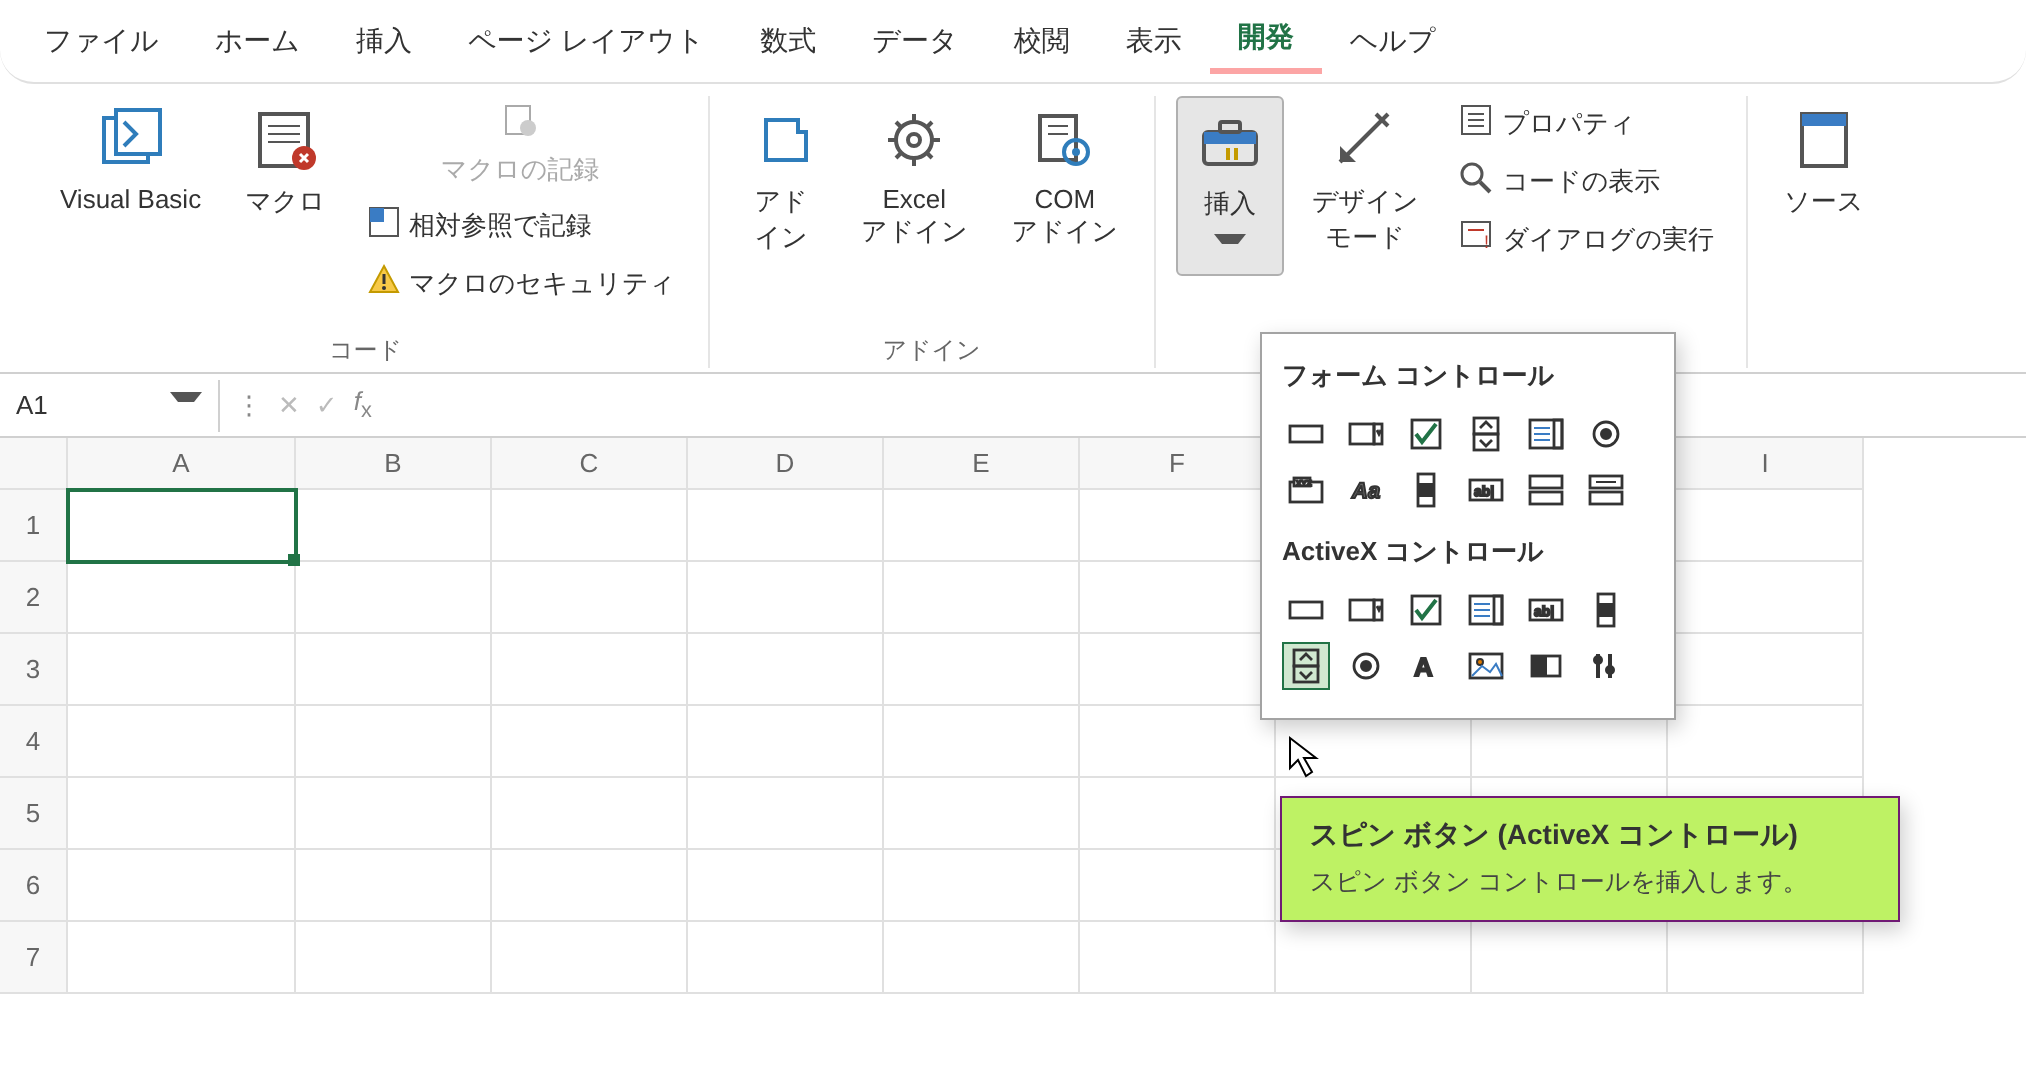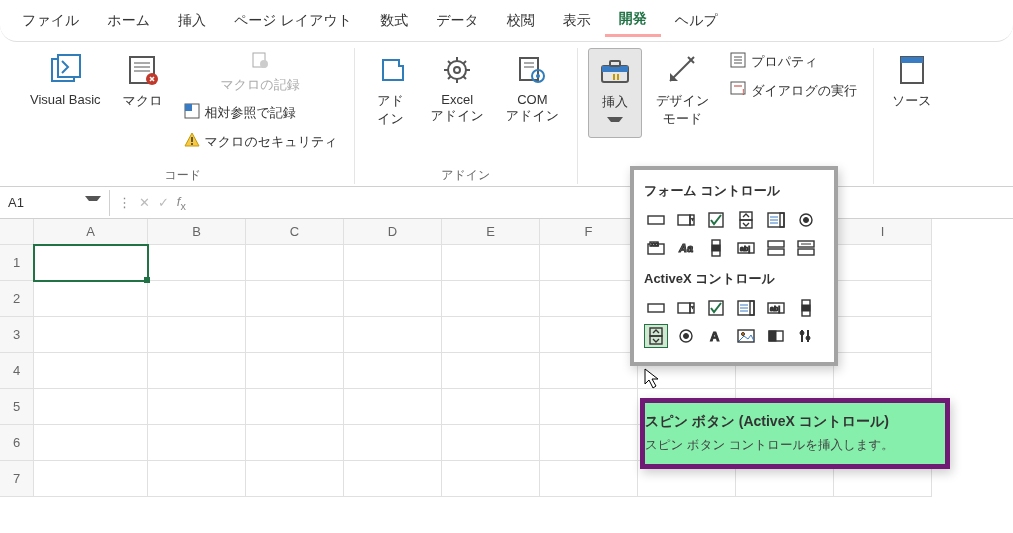--- a/index.html
+++ b/index.html
@@ -24,26 +24,26 @@
   .grid-area { display: flex; }
   .row-headers { display: flex; flex-direction: column; }
   .row-headers div { width: 34px; height: 36px; border: 1px solid #e0e0e0; border-top: none; border-left: none; display: flex; align-items: center; justify-content: center; color: #666; background:#f7f7f7; }
   .col-headers { display: flex; }
   .col-headers div { height: 26px; border: 1px solid #e0e0e0; border-top:none; border-left:none; display:flex; align-items:center; justify-content:center; color:#666; background:#f7f7f7; }
   .cells { position: relative; }
   .cells-row { display: flex; }
   .cells-row div { height: 36px; border: 1px solid #e0e0e0; border-top:none; border-left:none; }
   .cell-selected { outline: 2px solid #217346; outline-offset: -1px; position: relative; }
   .cell-selected::after { content: ""; position:absolute; right:-3px; bottom:-3px; width:6px; height:6px; background:#217346; }
-  .dropdown { position: absolute; left: 630px; top: 166px; background: #fff; border: 4px solid #a3a3a3; box-shadow: 2px 4px 10px rgba(0,0,0,.2); padding: 8px 10px 4px; width: 208px; }
+  .dropdown { position: absolute; left: 630px; top: 166px; background: #fff; border: 1px solid #a3a3a3; box-shadow: 2px 4px 10px rgba(0,0,0,.2); padding: 8px 10px 4px; width: 208px; }
   .dropdown h4 { font-size: 13px; font-weight: 700; margin: 4px 0 8px; }
   .ctrl-grid { display: flex; flex-wrap: wrap; gap: 4px 6px; margin-bottom: 10px; }
   .ctrl-btn { width: 24px; height: 24px; border: 1px solid transparent; display:flex; align-items:center; justify-content:center; cursor:pointer; stroke:#333;font-weight:bold; }
   .ctrl-btn.highlight { background:#d0e8d0; border-color:#217346; }
-  .tooltip { position: absolute; left: 640px; top: 398px; background:#86efac; border:5px solid #701a75; box-shadow: 2px 4px 10px rgba(0,0,0,.2); padding: 10px 0; width: 310px; }
+  .tooltip { position: absolute; left: 640px; top: 398px; background:#bef264; border:1px solid #701a75; box-shadow: 2px 4px 10px rgba(0,0,0,.2); padding: 10px 14px; width: 310px; }
   .tooltip b { font-size: 14px; }
   .tooltip p { font-size: 12.5px; color:#444; margin-top:6px; }
   .cw-a { width: 114px;} .cw-b{width:98px;} .cw-c{width:98px;} .cw-d{width:98px;} .cw-e{width:98px;} .cw-f{width:98px;} .cw-g{width:98px;} .cw-h{width:98px;} .cw-i{width:98px;}
   .chev::after { content:""; display:inline-block; width:8px; height:8px; margin-top:2px; border-left:4px solid transparent; border-right:4px solid transparent; border-top:5px solid #555; }
   svg { overflow: visible; }
   .cursor-arrow { position:absolute; left:644px; top:368px; z-index:10; }
 </style>
 </head>
 <body>
 
@@ -194,20 +194,27 @@
           <span><svg width="18" height="18">
                 <rect x="2" y="2" width="14" height="14" fill="none" stroke="#555"></rect>
                 <line x1="5" y1="6" x2="13" y2="6" stroke="#555"></line>
                 <line x1="5" y1="9" x2="13" y2="9" stroke="#555"></line>
                 <line x1="5" y1="12" x2="13" y2="12" stroke="#555"></line>
               </svg></span>
           <span>プロパティ</span>
         </div>
         <div class="small-row">
           <span><svg width="18" height="18">
+                <circle cx="7" cy="7" r="5" fill="none" stroke="#555" stroke-width="1.5"></circle>
+                <line x1="11" y1="11" x2="16" y2="16" stroke="#555" stroke-width="2"></line>
+              </svg></span>
+          <span>コードの表示</span>
+        </div>
+        <div class="small-row">
+          <span><svg width="18" height="18">
                 <rect x="2" y="2" width="14" height="12" fill="none" stroke="#555"></rect>
                 <line x1="5" y1="6" x2="13" y2="6" stroke="#c0392b"></line>
                 <text x="13" y="15" font-size="9" fill="#c0392b">!</text>
               </svg></span>
           <span>ダイアログの実行</span>
         </div>
       </div>
     </div>
     <div class="group-label">&nbsp;</div>
   </div>

